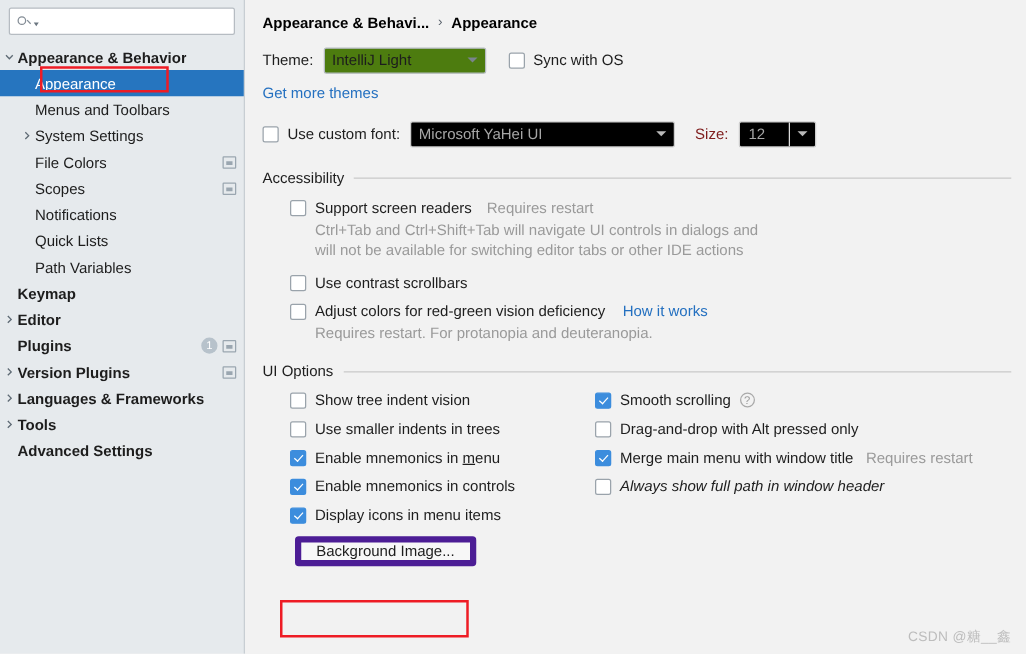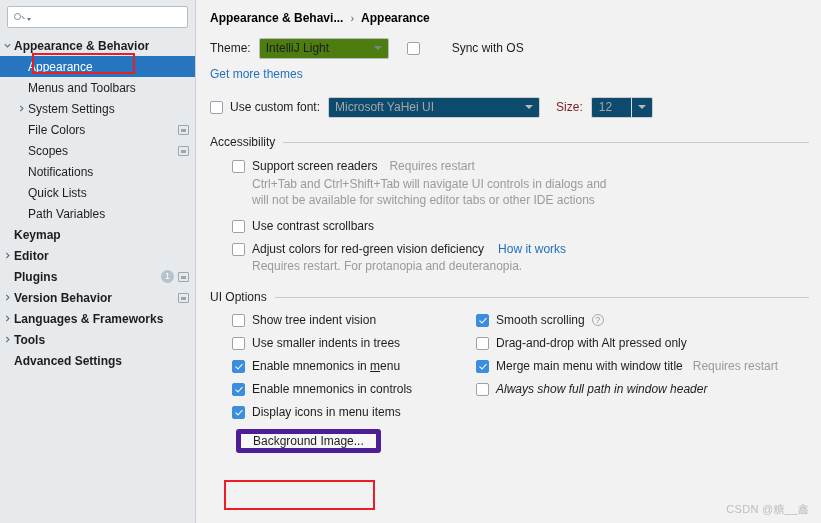--- a/index.html
+++ b/index.html
@@ -285,21 +285,21 @@
   .muted { color: #7f1d1d; }
   .hint {
     color: #9a9a9a;
   }
 
   #get-themes-row { margin-top: 7px; height: 16px; }
 
   
   #custom-font-row { margin-top: 14px; height: 22px; }
   .combo.disabled {
-    background: #0c4a6e;
+    background: #000000;
     border-color: #cdcdcd;
     color: #a6a6a6;
   }
   .combo.disabled .tri-down { border-top-color: #b9b9b9; }
   #font-combo { width: 212px; margin-left: 8px; }
   #size-combo {
     width: 62px;
     margin-left: 8px;
     padding-left: 7px;
   }
@@ -476,21 +476,21 @@
             <span class="badge-count">1</span>
             <span class="mini-icon"></span>
           </span>
         </div>
         <div class="tree-row lvl0 bold">
           <span class="arrow">
             <svg width="9" height="9" viewBox="0 0 10 10">
               <path d="M3.6 2 L6.6 5 L3.6 8" fill="none" stroke="#5f6b75" stroke-width="1.2"></path>
             </svg>
           </span>
-          <span class="tree-label">Version Behavior</span>
+          <span class="tree-label">Version Plugins</span>
           <span class="row-icons">
             <span class="mini-icon"></span>
           </span>
         </div>
         <div class="tree-row lvl0 bold">
           <span class="arrow">
             <svg width="9" height="9" viewBox="0 0 10 10">
               <path d="M3.6 2 L6.6 5 L3.6 8" fill="none" stroke="#5f6b75" stroke-width="1.2"></path>
             </svg>
           </span>
@@ -522,21 +522,21 @@
     </div>
 
     <div class="row theme-row">
       <span class="label">Theme:</span>
       <div class="combo" id="theme-combo">
         <span class="combo-text">IntelliJ Light</span>
         <span class="combo-arrow">
             <span class="tri-down"></span>
           </span>
       </div>
-      <div class="cb-item" style="margin-left:18px;gap:25px;">
+      <div class="cb-item" style="margin-left:18px;">
         <span class="checkbox" id="cb-sync"></span>
         <span class="cb-label">Sync with OS</span>
       </div>
     </div>
 
     <div class="row" id="get-themes-row">
       <span class="link">Get more themes</span>
     </div>
 
     <div class="row" id="custom-font-row">

